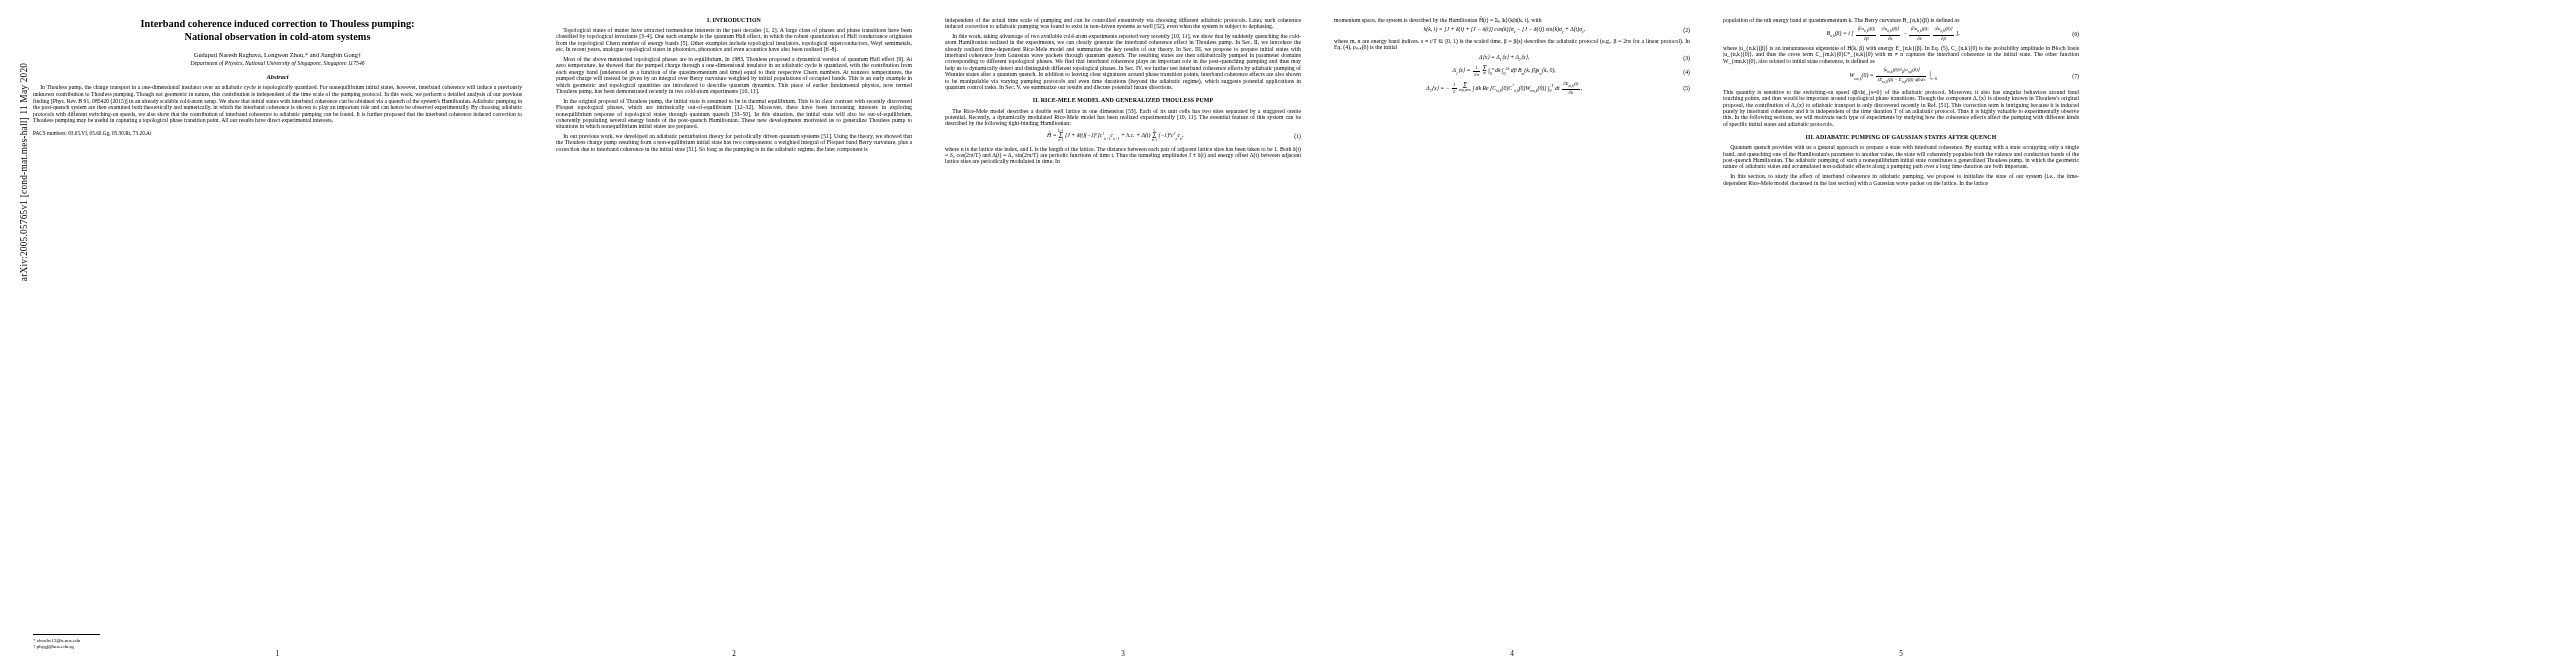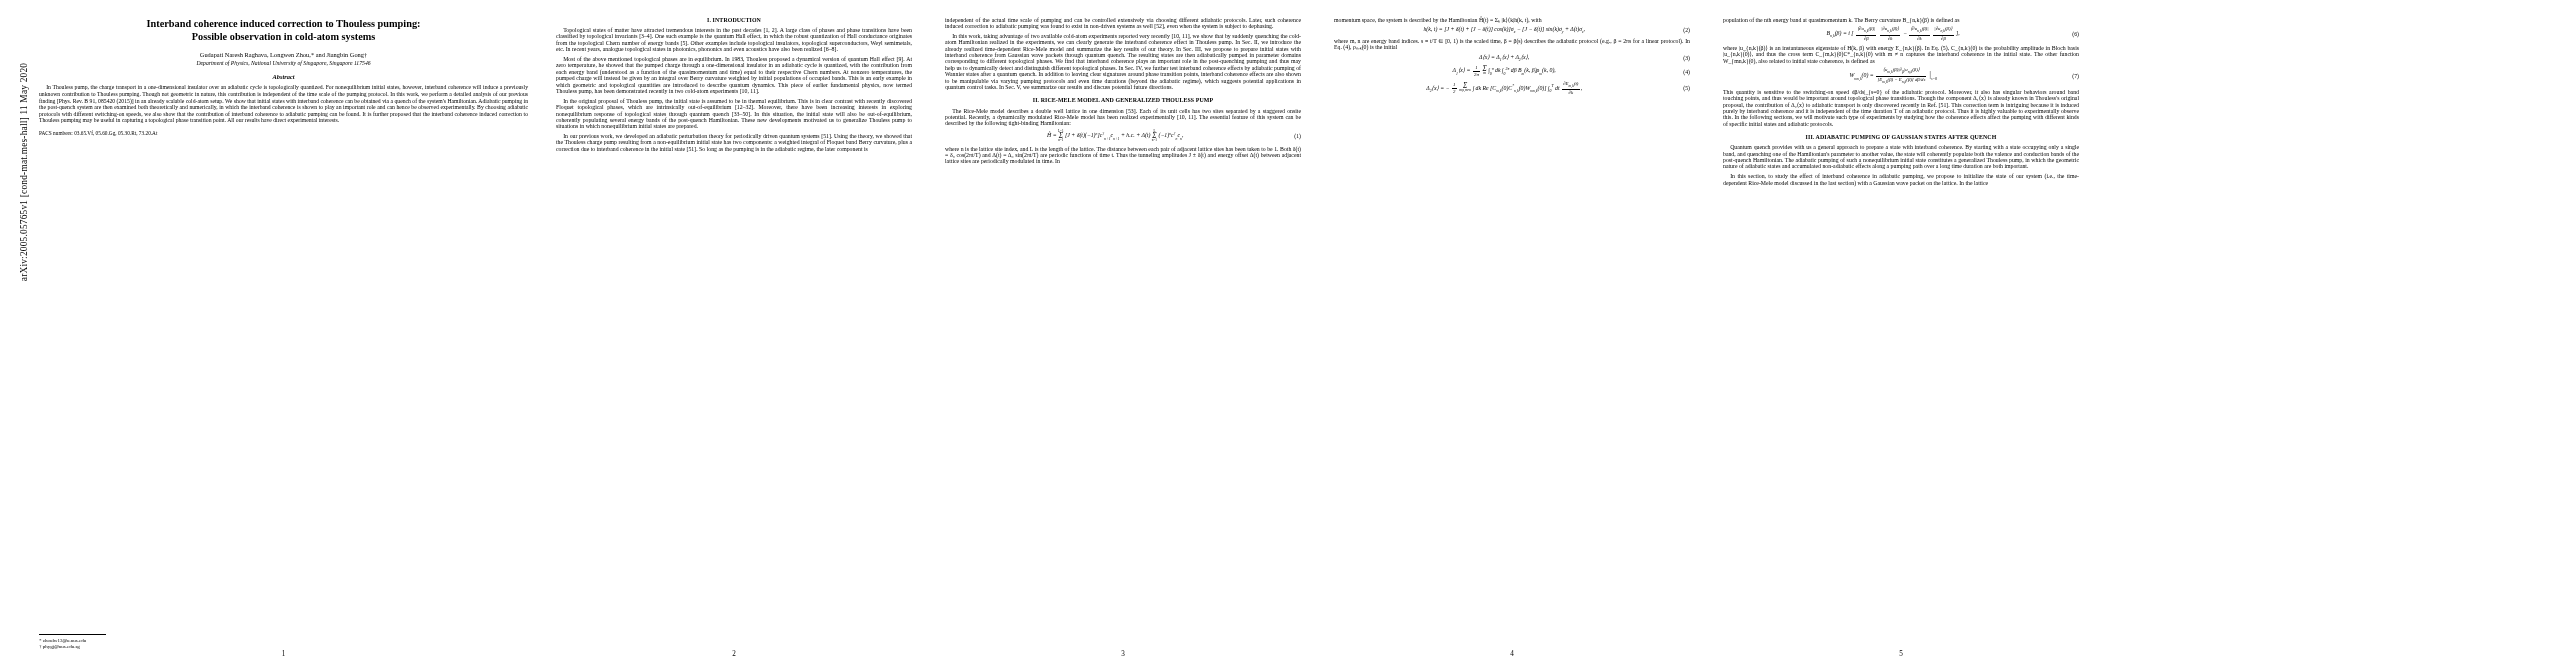--- a/index.html
+++ b/index.html
@@ -170,25 +170,25 @@
   sub, sup { font-size: 3.8px; }
   .itl { font-style: italic; }
 </style>
 </head>
 <body>
 
 <div id="sheet">
 
   <div class="arxiv-stamp">arXiv:2005.05765v1  [cond-mat.mes-hall]  11 May 2020</div>
 
-  <div class="page" style="left:39px; width:489px;">
+  <div class="page" style="left:33px; width:489px;">
     <div class="col-inner">
       <div class="title">
         <div>Interband coherence induced correction to Thouless pumping:</div>
-        <div>Possible observation in cold-atom systems</div>
+        <div>National observation in cold-atom systems</div>
       </div>
       <div class="authors">Gudapati Naresh Raghava, Longwen Zhou,* and Jiangbin Gong†</div>
       <div class="affil">Department of Physics, National University of Singapore, Singapore 117546</div>
       <div class="abs-head">Abstract</div>
       <div class="abstract">In Thouless pump, the charge transport in a one-dimensional insulator over an adiabatic cycle is topologically quantized. For nonequilibrium initial states, however, interband coherence will induce a previously unknown contribution to Thouless pumping. Though not geometric in nature, this contribution is independent of the time scale of the pumping protocol. In this work, we perform a detailed analysis of our previous finding [Phys. Rev. B 91, 085420 (2015)] in an already scalable cold-atom setup. We show that initial states with interband coherence can be obtained via a quench of the system's Hamiltonian. Adiabatic pumping in the post-quench system are then examined both theoretically and numerically, in which the interband coherence is shown to play an important role and can hence be observed experimentally. By choosing adiabatic protocols with different switching-on speeds, we also show that the contribution of interband coherence to adiabatic pumping can be found. It is further proposed that the interband coherence induced correction to Thouless pumping may be useful in capturing a topological phase transition point. All our results have direct experimental interests.</div>
       <div class="pacs">PACS numbers: 03.65.Vf, 05.60.Gg, 05.30.Rt, 73.20.At</div>
       <div class="footnote-rule"></div>
       <div class="footnotes">
         <div>* zhoulw13@u.nus.edu</div>
         <div>† phygj@nus.edu.sg</div>

